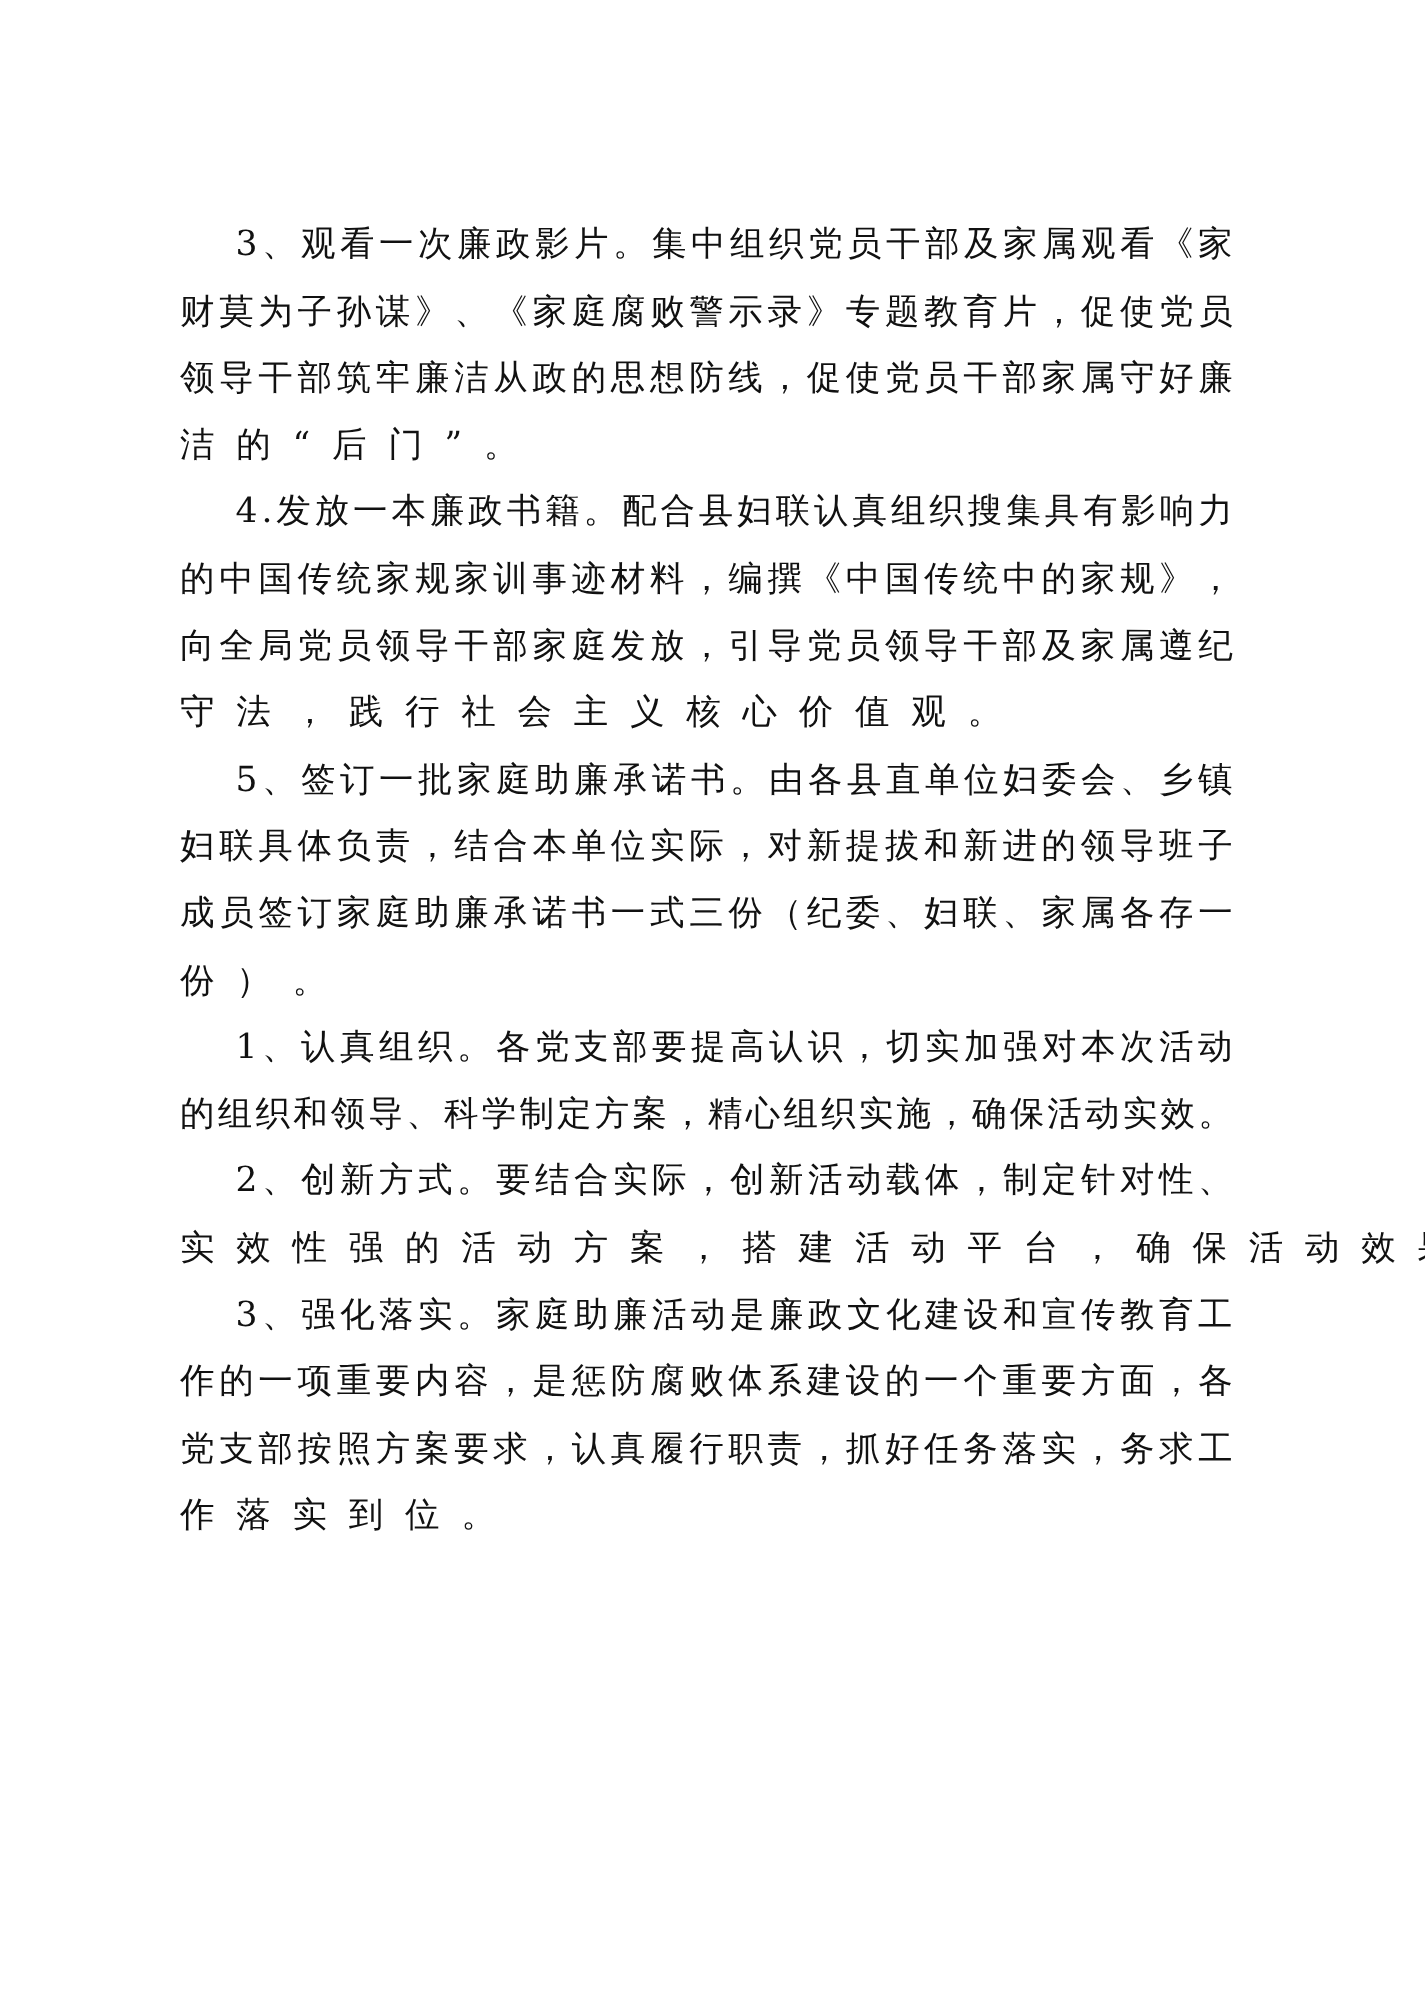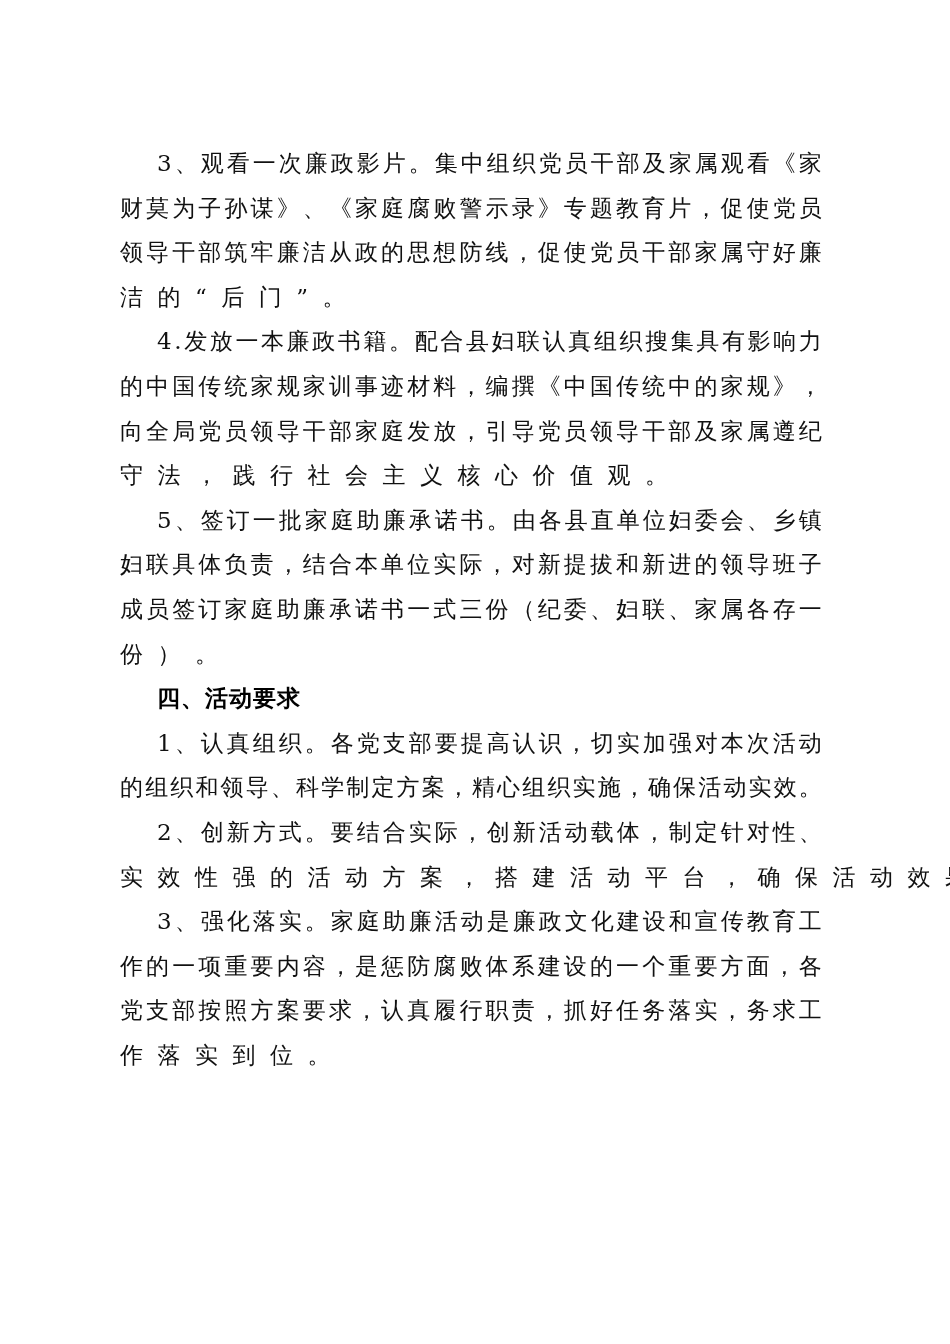--- a/index.html
+++ b/index.html
@@ -315,21 +315,20 @@
         <span class="ch">存</span>
         <span class="ch">一</span>
       </div>
     <div class="line last">
         <span class="ch">份</span>
         <span class="ch">）</span>
         <span class="ch">。</span>
       </div>
   </div>
 
-  <div class="heading">四、活动要求</div>
 
   <div>
     <div class="line indent">
         <span class="ch">1</span>
         <span class="ch">、</span>
         <span class="ch">认</span>
         <span class="ch">真</span>
         <span class="ch">组</span>
         <span class="ch">织</span>
         <span class="ch">。</span>

